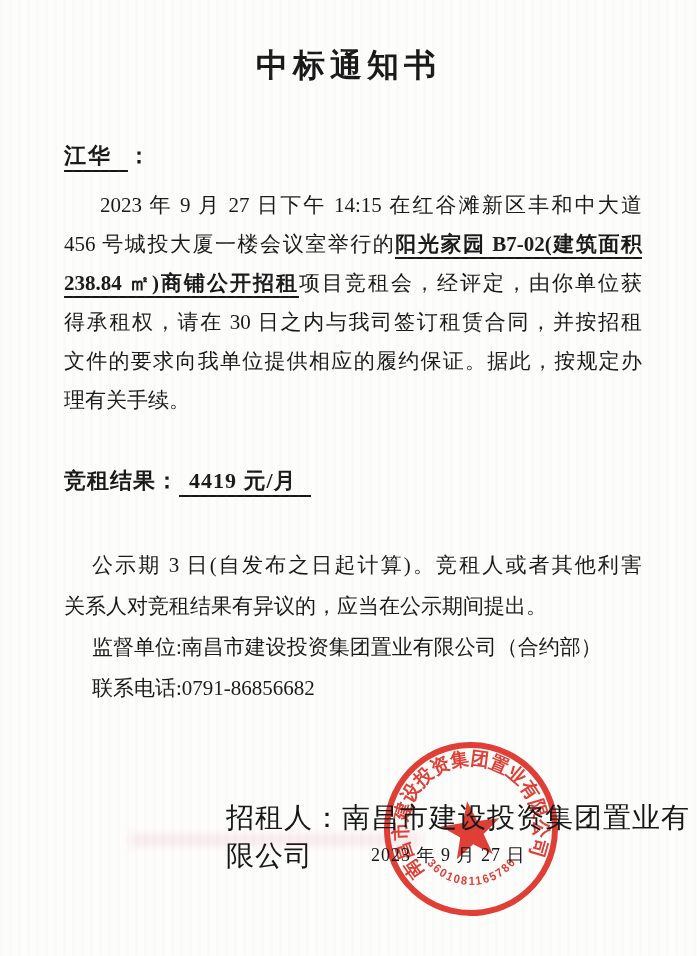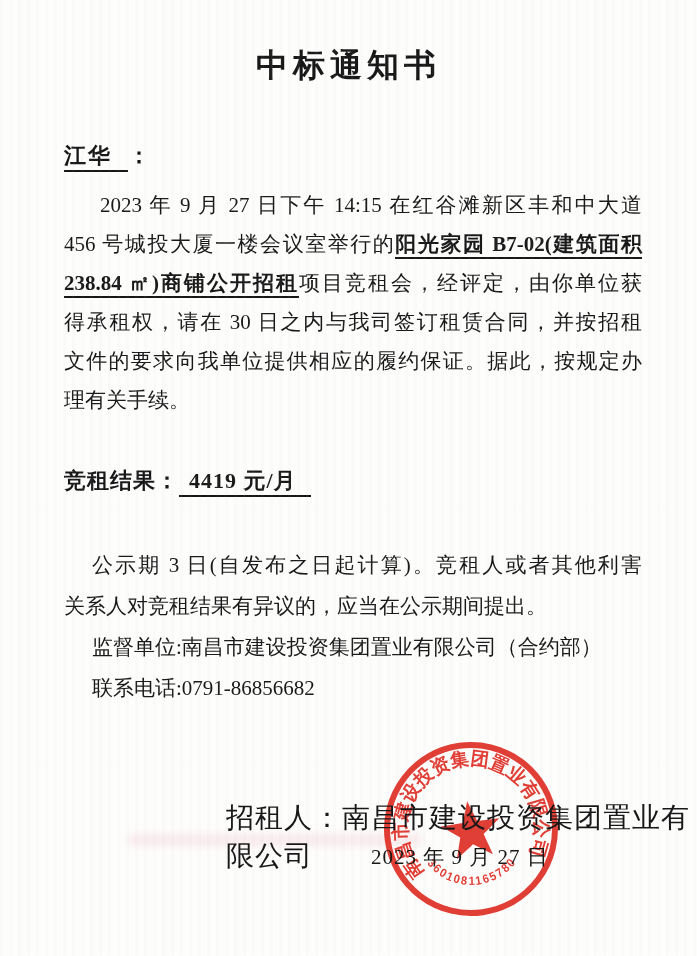--- a/index.html
+++ b/index.html
@@ -37,21 +37,21 @@
   .bu { font-weight:700; border-bottom:2px solid #161616; padding-bottom:1px; }
   .result {
     position:absolute; top:466px; left:64px; font-size:22px;
   }
   .result .lbl { font-weight:700; letter-spacing:1px; }
   .result .val { font-weight:700; border-bottom:2px solid #161616; padding:0 14px 2px 10px; letter-spacing:1px; }
   .sign {
     position:absolute; top:799px; left:226px; font-size:28px; letter-spacing:1px; z-index:3;
   }
   .date {
-    position:absolute; top:843px; left:371px; font-size:21px; letter-spacing:1px; z-index:3;
+    position:absolute; top:843px; left:371px; font-size:18px; letter-spacing:1px; z-index:3;
   }
   .stamp {
     position:absolute; left:371px; top:729px; width:200px; height:200px;
     z-index:2; opacity:.88;
   }
   .stamp svg { display:block; width:200px; height:200px;
     font-family:"Liberation Sans","DejaVu Sans",sans-serif; }
   .smudge {
     position:absolute; left:128px; top:834px; width:295px; height:12px;
     background:rgba(226,120,145,.14); filter:blur(4px); border-radius:6px; z-index:1;

